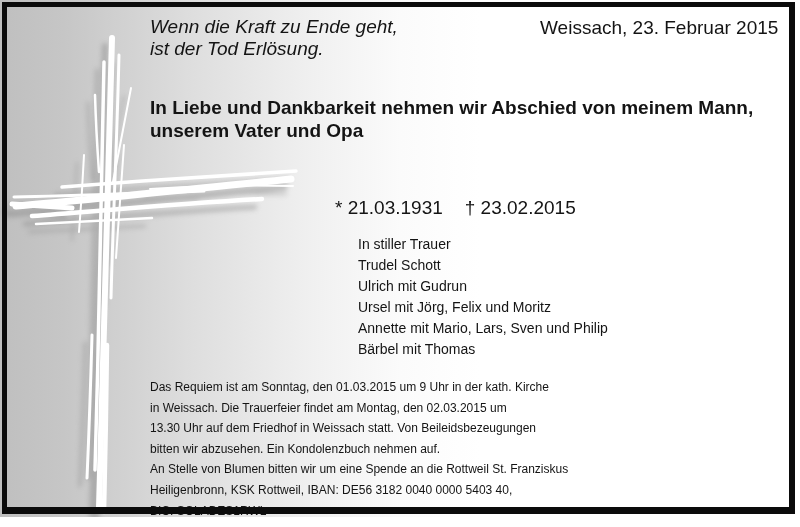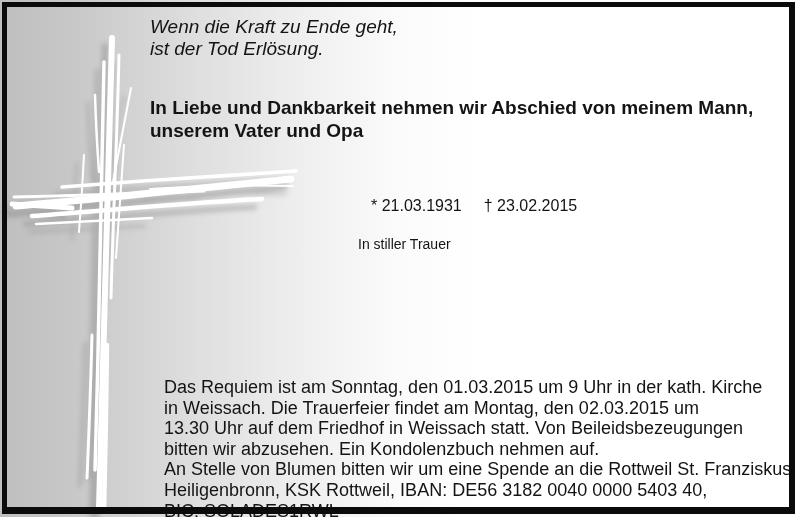--- a/index.html
+++ b/index.html
@@ -55,34 +55,33 @@
   }
   .deceased-name {
     left: 353px; top: 150px;
     font-size: 34px;
     font-weight: bold;
     letter-spacing: 0.5px;
     white-space: nowrap;
   }
   .life-dates {
     left: 335px; top: 197px;
-    font-size: 16px;
+    font-size: 19px;
     white-space: nowrap;
-    margin-left: 36px;
   }
   .life-dates .death { margin-left: 22px; }
   .mourners {
     left: 358px; top: 234px;
     font-size: 14px;
     line-height: 21px;
     white-space: nowrap;
   }
   .info {
-    left: 164px; top: 377px;
-    font-size: 18px;
+    left: 150px; top: 377px;
+    font-size: 12px;
     line-height: 20.6px;
     white-space: nowrap;
   }
 </style>
 </head>
 <body>
 
 <div class="page">
 
   <svg class="cross-svg" viewBox="0 0 310 525" aria-hidden="true">
@@ -115,32 +114,40 @@
     <use href="#strokes" stroke="#ffffff"></use>
   </svg>
 
   <div class="frame"></div>
 
   <div class="txt quote">
     <div>Wenn die Kraft zu Ende geht,</div>
     <div>ist der Tod Erlösung.</div>
   </div>
 
+  <div class="txt dateline">Weissach, 23. Februar 2015</div>
 
   <div class="txt intro">
     <div>In Liebe und Dankbarkeit nehmen wir Abschied von meinem Mann,</div>
     <div>unserem Vater und Opa</div>
   </div>
 
   <div class="txt life-dates">
     <span class="birth">* 21.03.1931</span><span class="death">† 23.02.2015</span>
   </div>
 
   <div class="txt mourners">
     <div>In stiller Trauer</div>
+    <div>
+        <div>Trudel Schott</div>
+        <div>Ulrich mit Gudrun</div>
+        <div>Ursel mit Jörg, Felix und Moritz</div>
+        <div>Annette mit Mario, Lars, Sven und Philip</div>
+        <div>Bärbel mit Thomas</div>
+      </div>
   </div>
 
   <div class="txt info">
       <div>Das Requiem ist am Sonntag, den 01.03.2015 um 9 Uhr in der kath. Kirche</div>
       <div>in Weissach. Die Trauerfeier findet am Montag, den 02.03.2015 um</div>
       <div>13.30 Uhr auf dem Friedhof in Weissach statt. Von Beileidsbezeugungen</div>
       <div>bitten wir abzusehen. Ein Kondolenzbuch nehmen auf.</div>
       <div>An Stelle von Blumen bitten wir um eine Spende an die Rottweil St. Franziskus</div>
       <div>Heiligenbronn, KSK Rottweil, IBAN: DE56 3182 0040 0000 5403 40,</div>
       <div>BIC: SOLADES1RWL</div>

